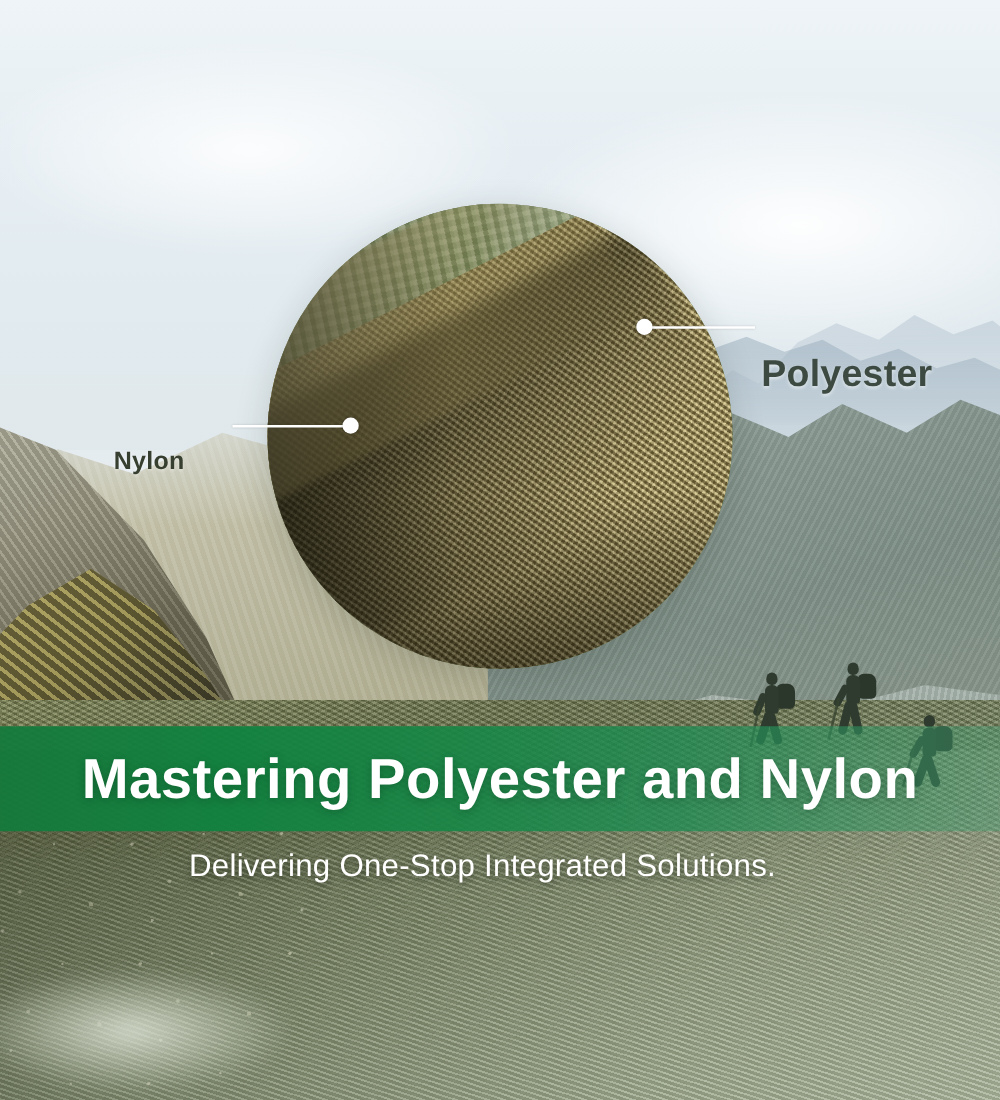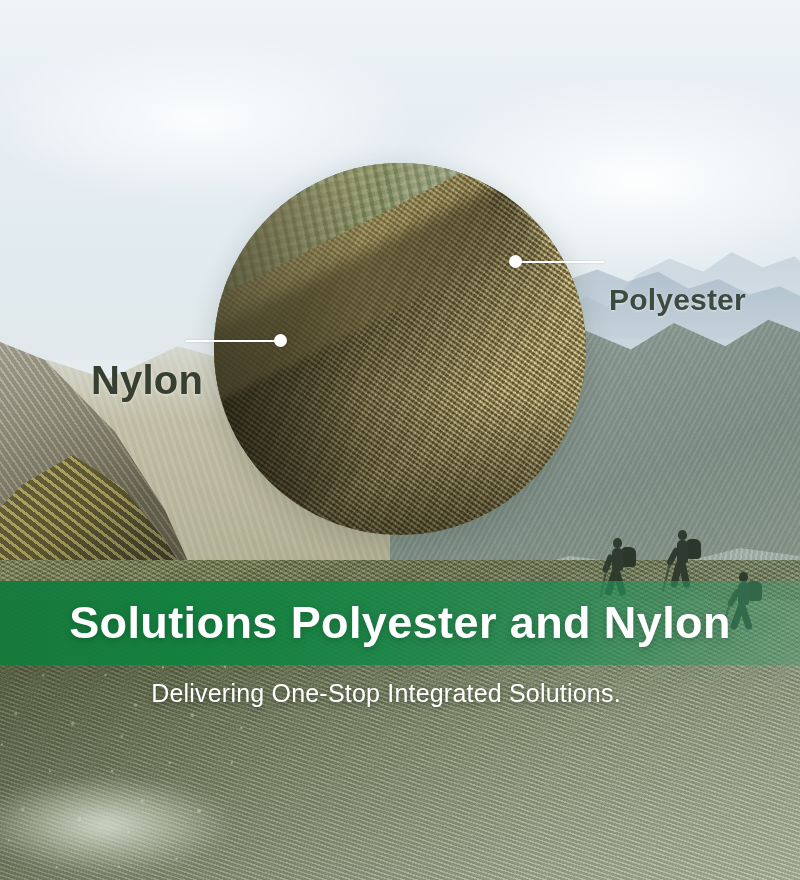--- a/index.html
+++ b/index.html
@@ -248,21 +248,21 @@
   }
   .callout-line {
     position:absolute; height:2px; background:#ffffff;
     box-shadow:0 0 2px rgba(0,0,0,.18);
   }
   .callout-text {
     position:absolute; font-weight:700; letter-spacing:.2px;
     white-space:nowrap; text-shadow:0 1px 3px rgba(255,255,255,.55);margin-top:38px;
   }
   .lbl-nylon {
-    left:91px; top:320px; font-size:40px; color:#373f30;
+    left:91px; top:320px; font-size:20px; color:#373f30;
   }
   .lbl-polyester {
     left:609px; top:245px; font-size:30px; color:#3d4a42;
   }
 
   
   .title {
     position:absolute; left:0; top:597px; width:800px;
     text-align:center; color:#ffffff;
     font-size:45px; font-weight:700; letter-spacing:.4px;
@@ -345,16 +345,16 @@
 
   <div class="callout-line" style="left:186px; top:340px; width:95px;"></div>
   <div class="callout-dot" style="left:274px; top:334px;"></div>
   <div class="callout-text lbl-nylon">Nylon</div>
 
   <div class="callout-line" style="left:516px; top:261px; width:88px;"></div>
   <div class="callout-dot" style="left:509px; top:255px;"></div>
   <div class="callout-text lbl-polyester">Polyester</div>
 
   <div class="green-band"></div>
-  <div class="title">Solutions Polyester and Nylon</div>
+  <div class="title">Mastering Polyester and Nylon</div>
   <div class="subtitle">Delivering One-Stop Integrated Solutions.</div>
 
 </div>
 
 </body></html>

